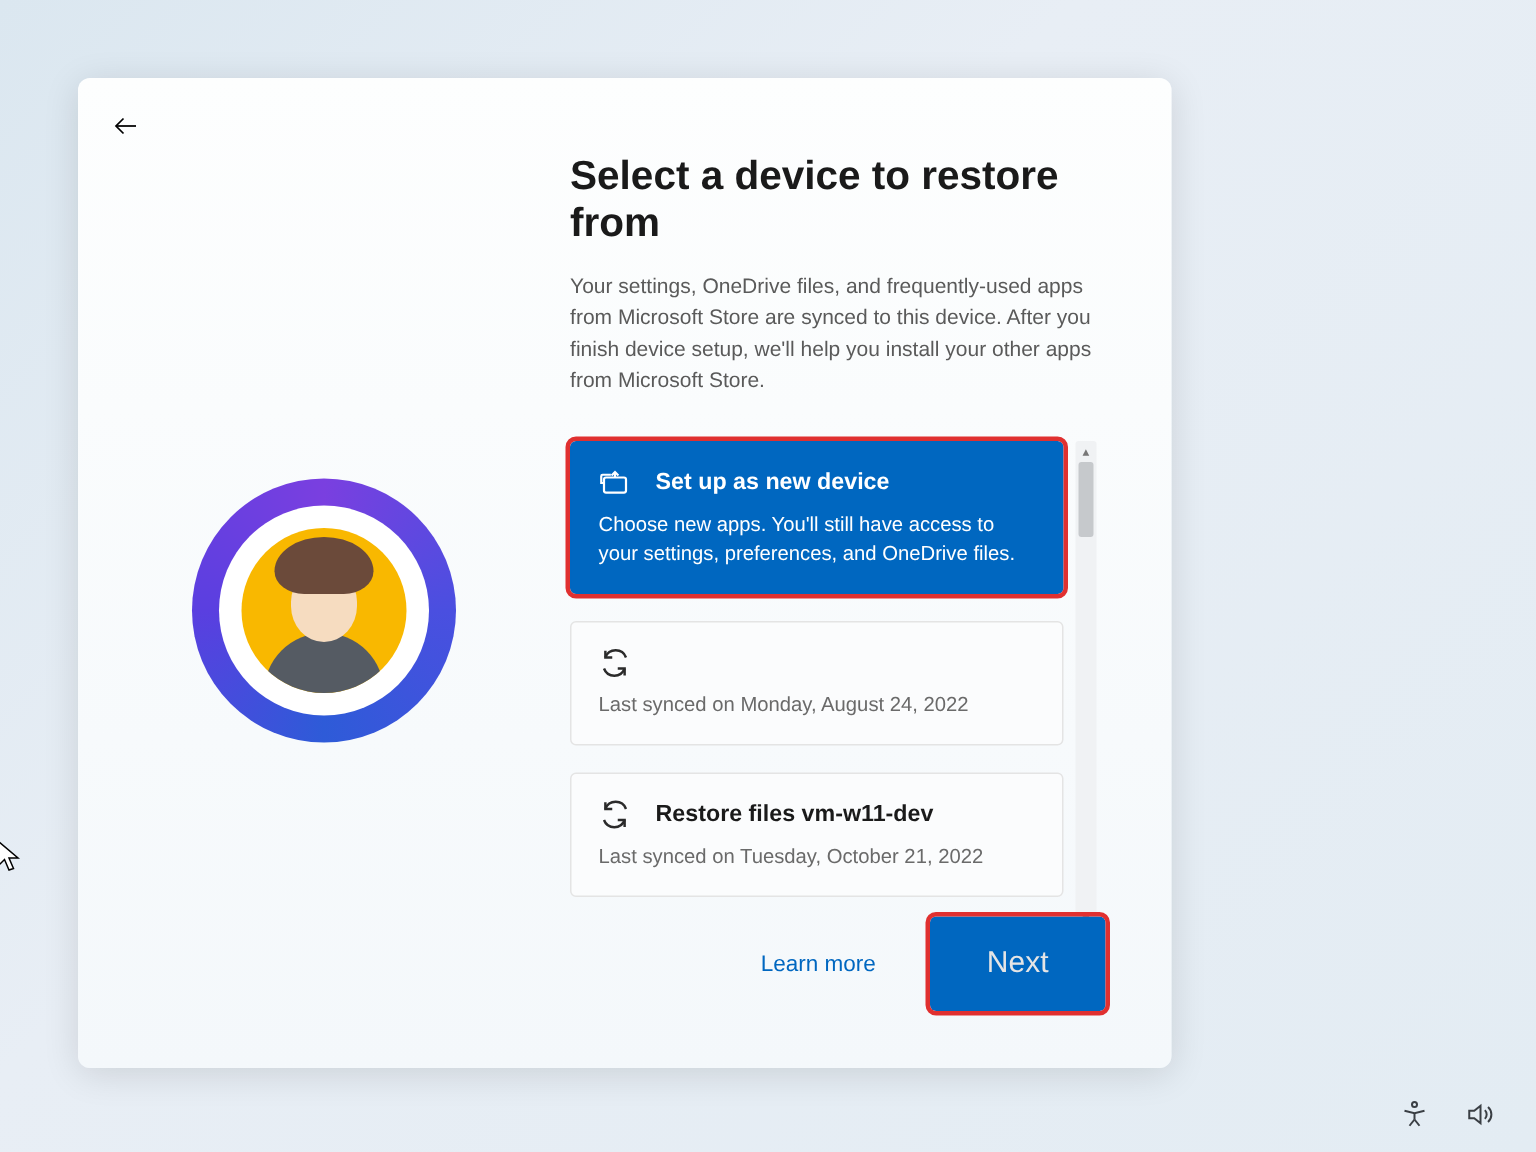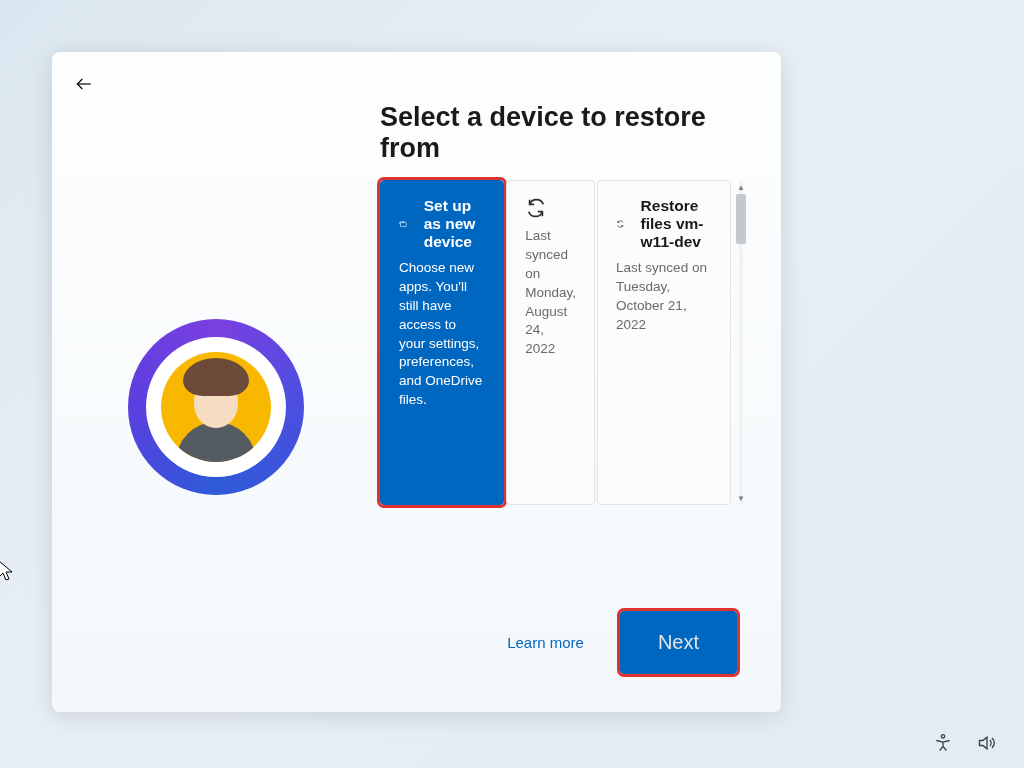--- a/index.html
+++ b/index.html
@@ -120,22 +120,22 @@
     margin-bottom: 30px;
     max-width: 400px;
   }
   .options-area {
     position: relative;
     display: flex;
   }
   .options {
     flex: 1;
     display: flex;
-    flex-direction: row;
-    gap: 2px;
+    flex-direction: column;
+    gap: 18px;
     padding-right: 4px;
   }
   .option-card {
     border: 1px solid #e4e4e4;
     border-radius: 4px;
     padding: 16px 18px;
     cursor: pointer;
     background: #fbfcfd;
   }
   .option-card .row1 {
@@ -255,20 +255,21 @@
             <div class="avatar-body"></div>
             <div class="avatar-head"></div>
             <div class="avatar-hair"></div>
           </div>
         </div>
       </div>
     </div>
 
     <div class="right-pane">
       <div class="heading">Select a device to restore from</div>
+      <div class="subtext">Your settings, OneDrive files, and frequently-used apps from Microsoft Store are synced to this device. After you finish device setup, we'll help you install your other apps from Microsoft Store.</div>
 
       <div class="options-area">
         <div class="options">
 
           <div class="option-card selected">
             <div class="row1">
               <svg width="22" height="22" viewBox="0 0 24 24" fill="none" stroke="#fff" stroke-width="1.6">
                 <rect x="4" y="8" width="16" height="11" rx="1.5"></rect>
                 <path d="M4 12 h-2 v-5 a1 1 0 0 1 1-1 h6"></path>
                 <line x1="12" y1="4" x2="12" y2="8"></line>

